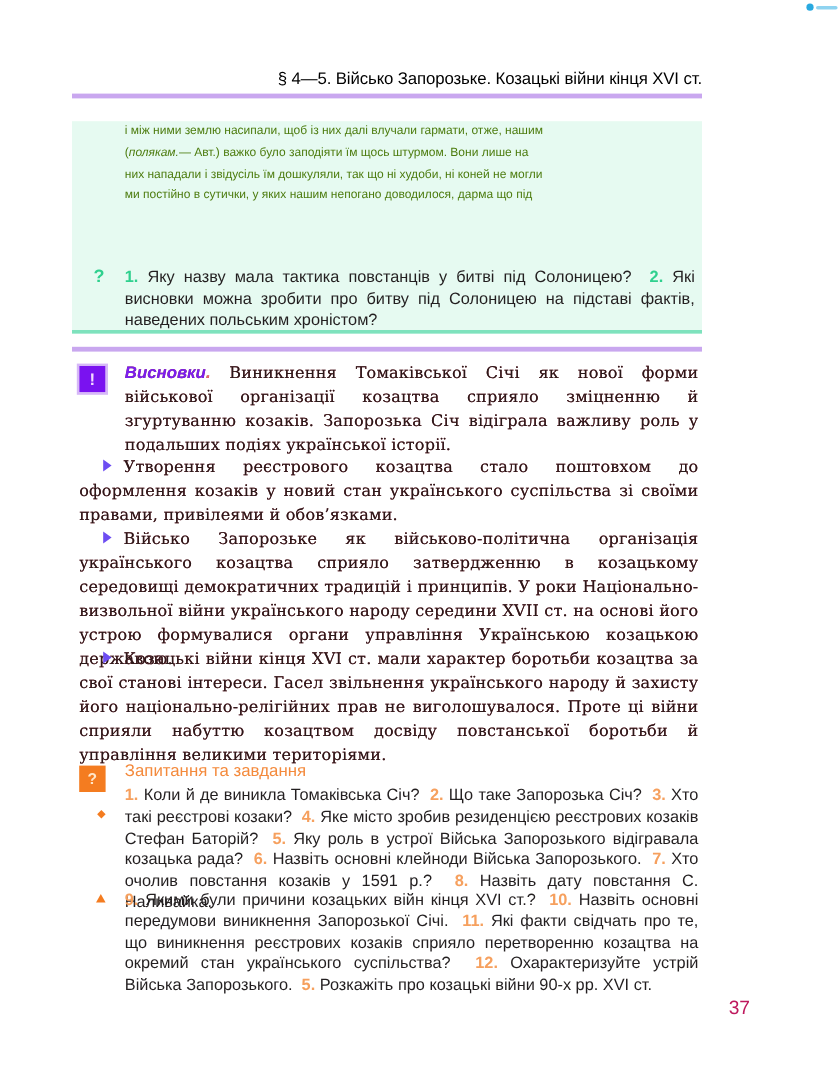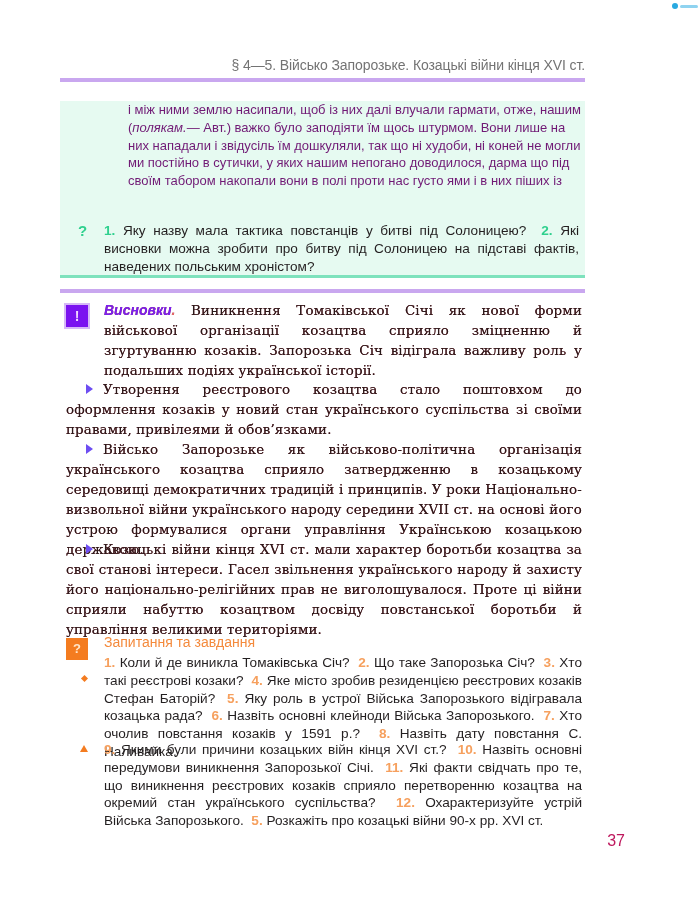--- a/index.html
+++ b/index.html
@@ -4,27 +4,27 @@
 <style>
   * { box-sizing: border-box; margin: 0; padding: 0; }
   html, body { width: 700px; height: 906px; background: #ffffff; overflow: hidden; }
   body { position: relative; font-family: "Liberation Sans", "DejaVu Sans", sans-serif; color: #231f20; }
 
   .corner-logo { position: absolute; top: 3px; left: 672px; display: flex; align-items: center; gap: 2px; }
   .corner-logo .dot { width: 6px; height: 6px; border-radius: 50%; background: #29a9e0; }
   .corner-logo .bar { width: 18px; height: 3px; background: #8fd3f0; border-radius: 2px; }
 
   .running-head { position: absolute; top: 57px; left: 60px; width: 525px; text-align: right;
-    font-family: "Liberation Sans", sans-serif; font-size: 14px; letter-spacing: -0.1px; color: #737373; }
+    font-family: "Liberation Sans", sans-serif; font-size: 14px; letter-spacing: -0.1px; color: #000000; }
   .head-rule { position: absolute; top: 78px; left: 60px; width: 525px; height: 4px; background: #c9a7ef; }
 
   .source-box { position: absolute; top: 101px; left: 60px; width: 525px; height: 177px;
     background: #e6faf1; border-bottom: 3px solid #7ee2bd; }
   .source-text { position: absolute; top: 101px; left: 104px; width: 475px;
-    font-size: 13px; line-height: 17.8px; text-align: justify; color: #701a75; margin-left: 24px; }
+    font-size: 10px; line-height: 17.8px; text-align: justify; color: #4d7c0f; }
   .source-text .p { display: block; }
   .source-text i { font-style: italic; }
   .q-block { position: absolute; top: 222px; left: 104px; width: 475px;
     font-size: 13.6px; line-height: 17.8px; text-align: justify; }
   .q-mark { position: absolute; top: 222px; left: 78px; font-size: 15px; font-weight: bold; color: #2fd08e; }
   .num-green { color: #2fd08e; font-weight: bold; }
 
   .conc-rule { position: absolute; top: 289px; left: 60px; width: 525px; height: 4px; background: #c9a7ef; }
   .excl-icon { position: absolute; top: 305px; left: 66px; width: 22px; height: 22px;
     background: #7a12f0; outline: 2px solid #d6b8f7; color: #f3d9ff; font-weight: bold;
@@ -61,21 +61,20 @@
 
 <div class="running-head">§ 4—5. Військо Запорозьке. Козацькі війни кінця XVI ст.</div>
 <div class="head-rule"></div>
 
 <div class="source-box"></div>
 <div class="source-text">
   <span class="p">і між ними землю насипали, щоб із них далі влучали гармати, отже, нашим</span>
   <span class="p"><span>(</span><i>полякам.</i><span>— Авт.) важко було заподіяти їм щось штурмом. Вони лише на</span></span>
   <span class="p">них нападали і звідусіль їм дошкуляли, так що ні худоби, ні коней не могли</span>
   <span class="p">ми постійно в сутички, у яких нашим непогано доводилося, дарма що під</span>
-  <span class="p">своїм табором накопали вони в полі проти нас густо ями і в них піших із</span>
 </div>
 
 <div class="q-mark">?</div>
 <div class="q-block">
   <span class="num-green">1.</span>
   <span>Яку назву мала тактика повстанців у битві під Солоницею?</span>&nbsp;
   <span class="num-green">2.</span>
   <span>Які висновки можна зробити про битву під Солоницею на підставі фактів, наведених польським хроністом?</span>
 </div>
 

